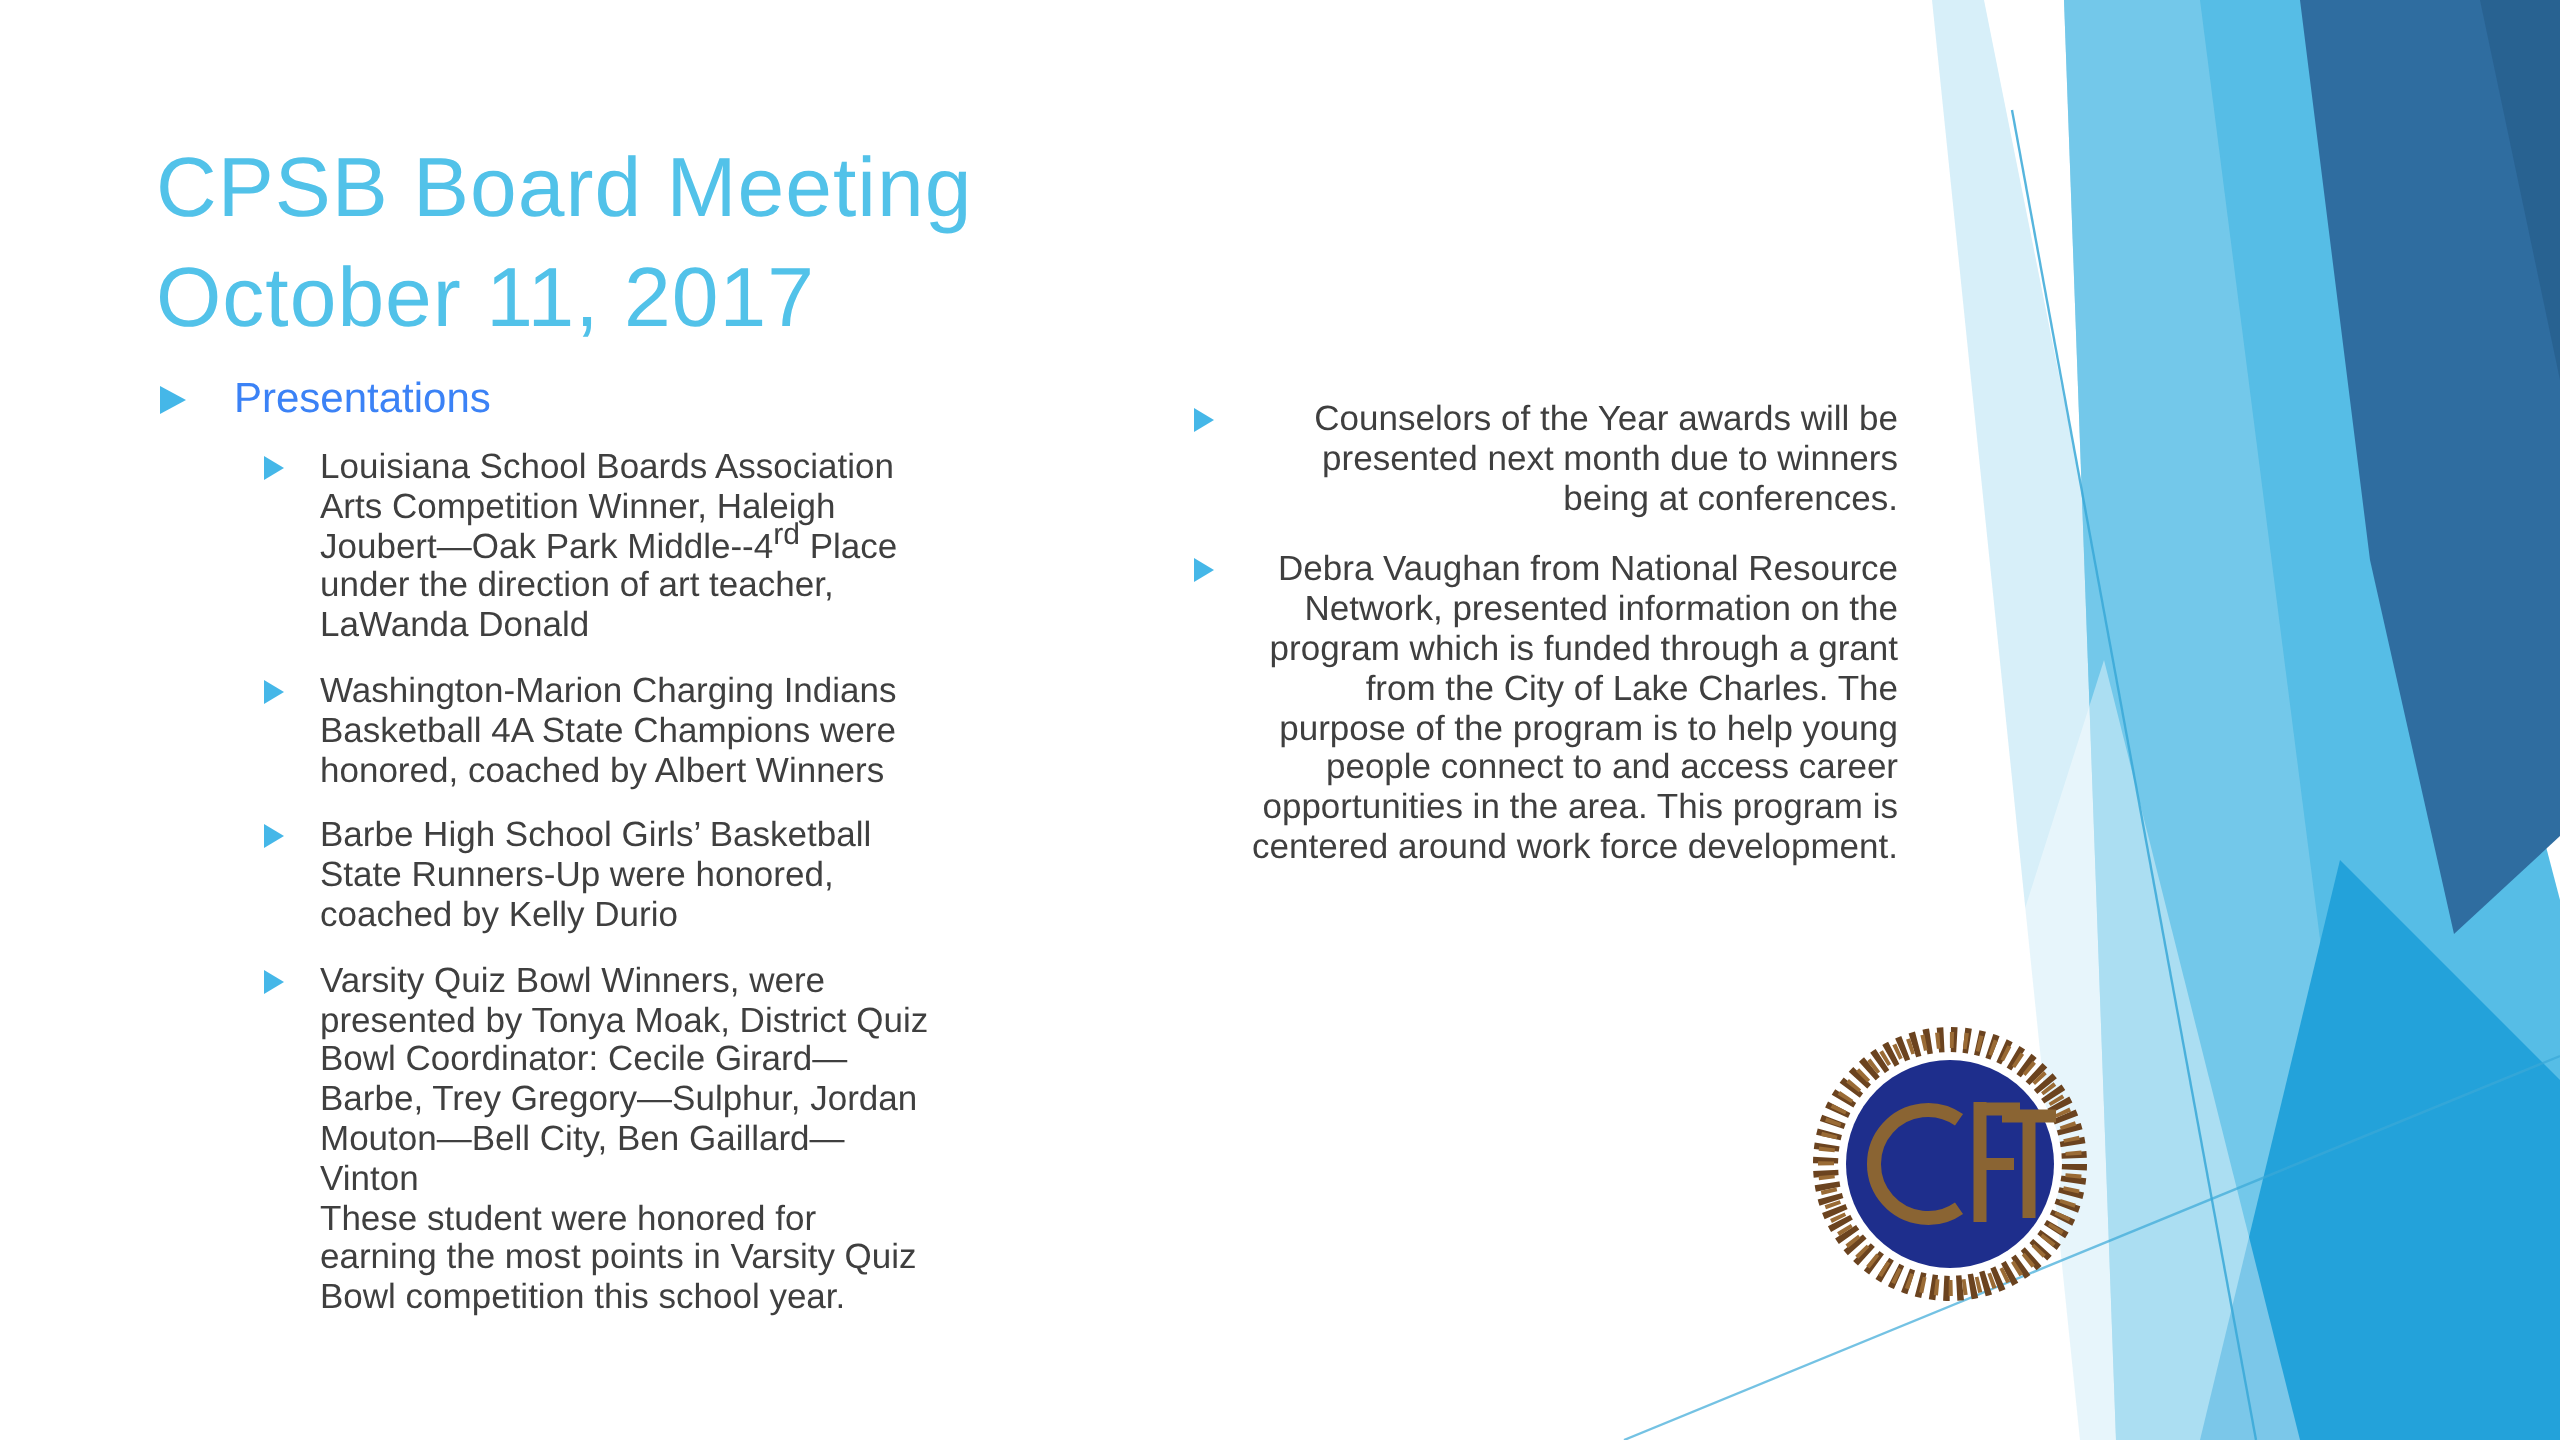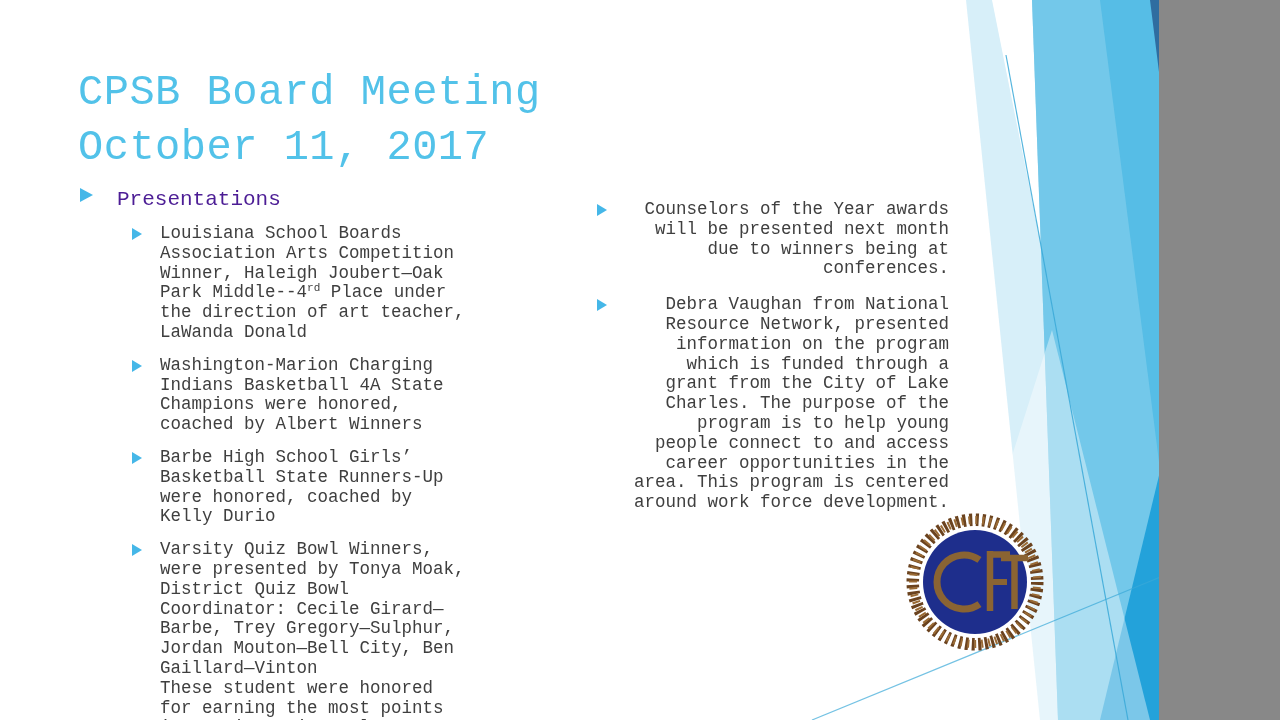--- a/index.html
+++ b/index.html
@@ -1,31 +1,31 @@
 <!DOCTYPE html>
 <html><head>
 <meta charset="utf-8">
 <style>
   html,body { margin:0; padding:0; background:#888; }
   .slide {
-    position:relative; width:1112px; height:720px; background:#ffffff;
-    overflow:hidden; font-family:Liberation Mono, monospace;padding-left:47px;
+    position:relative; width:1280px; height:720px; background:#ffffff;
+    overflow:hidden; font-family:Liberation Sans, sans-serif;
   }
   .bg { position:absolute; left:0; top:0; width:1280px; height:720px; }
 
   .title {
     position:absolute; left:78px; top:66px; width:640px;
     font-size:42px; line-height:55px; color:#52c2e9; letter-spacing:0.5px;
   }
 
   .content { color:#3f3f3f; }
 
   .lvl1 {
     position:absolute; left:80px; top:188px;
-    font-size:21px; color:#4c1d95; display:flex; align-items:flex-start;
+    font-size:21px; color:#3b82f6; display:flex; align-items:center;
   }
   .lvl1 .tri-lg { margin-right:24px; }
 
   .tri-lg {
     width:0; height:0; border-style:solid;
     border-width:7.5px 0 7.5px 13px;
     border-color:transparent transparent transparent #45b7e8;
     display:inline-block;
   }
   .tri {
@@ -37,21 +37,21 @@
   ul.blist { list-style:none; margin:0; padding:0; position:absolute; }
   ul.blist li {
     position:relative; padding-left:28px; margin-bottom:13px;
     font-size:17.5px; line-height:19.8px; color:#3f3f3f;
   }
   ul.col-left-list  { left:132px; top:224px; width:338px; }
   ul.col-right-list { left:597px; top:200px; width:352px;text-align:right; }
   ul.col-right-list li { margin-bottom:16px; }
 
   .prewrap { white-space:pre-line;text-align:center; }
-  sup { font-size:11px; line-height:0;margin-top:36px; }
+  sup { font-size:15px; line-height:0;margin-top:36px; }
 
   .logo { position:absolute; left:904px; top:511px; width:142px; height:142px; }
 </style>
 </head>
 <body>
 
 <div class="slide">
 
   <svg class="bg" viewBox="0 0 1280 720" preserveAspectRatio="none">
     <polygon points="966,0 992,0 1062,350 1124,720 1040,720" fill="#b7e2f4" opacity="0.55"></polygon>

